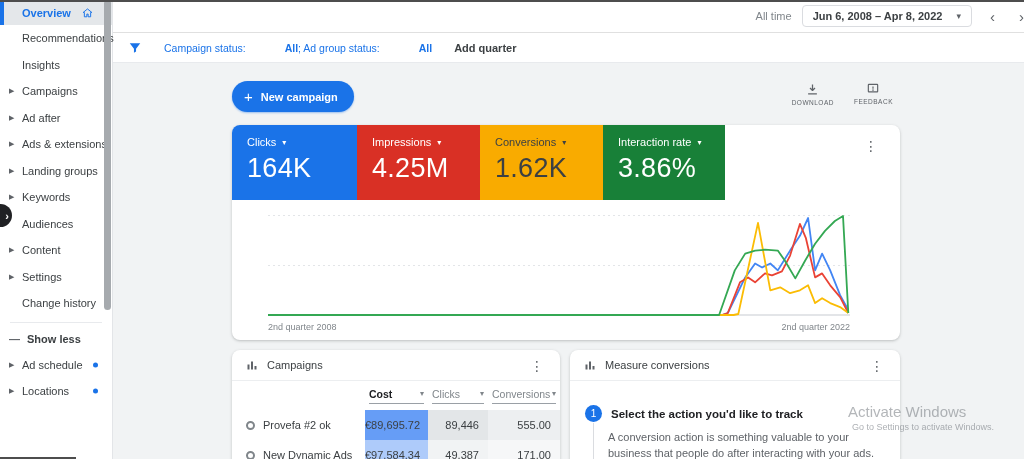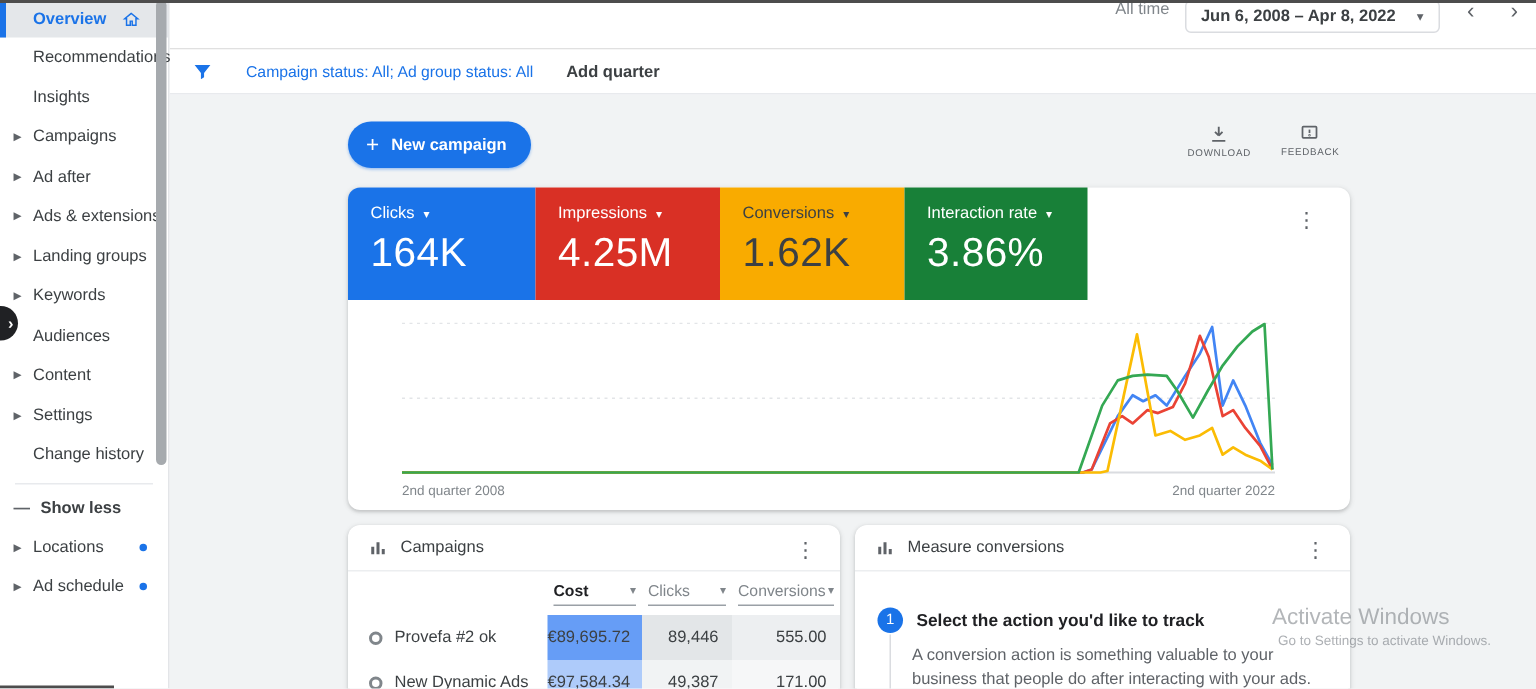--- a/index.html
+++ b/index.html
@@ -43,39 +43,39 @@
     position:absolute; left:-11px; top:204px; width:23px; height:23px; border-radius:50%;
     background:#202124; color:#fff; z-index:7; cursor:pointer;
     display:flex; align-items:center; justify-content:flex-end; padding-right:3px;
     font-size:11px; font-weight:bold;
   }
 
   
   .main { position:absolute; left:113px; top:0; width:911px; height:459px; }
   .topbar {
     height:33px; background:#fff; border-bottom:1px solid #e0e0e0;
-    display:flex; align-items:flex-start; justify-content:flex-end; padding-right:12px; gap:10px;
+    display:flex; align-items:center; justify-content:flex-end; gap:10px;
   }
   .range-label { font-size:11px; color:#80868b; }
   .date-box {
     border:1px solid #dadce0; border-radius:4px; background:#fff; height:22px;
     display:flex; align-items:center; gap:14px; padding:0 10px; cursor:pointer;
   }
   .date-box .date-text { font-size:11px; font-weight:bold; color:#3c4043; }
   .date-box .dd-arrow { font-size:9px; color:#5f6368; }
   .range-nav { display:flex; gap:24px; margin-left:8px; }
   .range-nav span { font-size:15px; color:#5f6368; cursor:pointer; line-height:1; }
 
   .filterbar {
     height:30px; background:#fff; border-bottom:1px solid #e8eaed;
     display:flex; align-items:center; padding-left:15px; gap:22px;
   }
   .filter-text { font-size:10.5px; color:#1a73e8; cursor:pointer; }
   .filter-text span { white-space:pre; }
-  .filter-text b { font-weight:normal; }
+  .filter-text b { font-weight:bold;margin-left:36px; }
   .add-filter { font-size:11px; color:#3c4043; font-weight:bold; cursor:pointer; }
 
   .content { position:relative; padding:18px 0 0 119px; }
 
   .new-campaign {
     display:inline-flex; align-items:center; gap:8px; background:#1a73e8; color:#fff;
     border:none; border-radius:17px; height:31px; padding:0 16px 0 12px;
     font-size:11px; font-weight:bold; cursor:pointer; font-family:inherit;
     box-shadow:0 1px 2px rgba(26,115,232,.4);
   }
@@ -210,26 +210,26 @@
   <div class="sb-item">
     <span class="sb-label">Change history</span>
   </div>
   <div class="sb-divider"></div>
   <div class="sb-showless">
     <span class="minus">—</span>
     <span>Show less</span>
   </div>
   <div class="sb-item">
     <span class="sb-arrow">▶</span>
+    <span class="sb-label">Ad schedule</span>
+    <span class="sb-dot"></span>
+  </div>
+  <div class="sb-item">
+    <span class="sb-arrow">▶</span>
     <span class="sb-label">Locations</span>
-    <span class="sb-dot"></span>
-  </div>
-  <div class="sb-item">
-    <span class="sb-arrow">▶</span>
-    <span class="sb-label">Ad schedule</span>
     <span class="sb-dot"></span>
   </div>
   <div class="sb-scrollbar"></div>
   <div class="sb-expander">›</div>
 </nav>
 
 <div class="main">
 
   <div class="topbar">
     <span class="range-label">All time</span>

